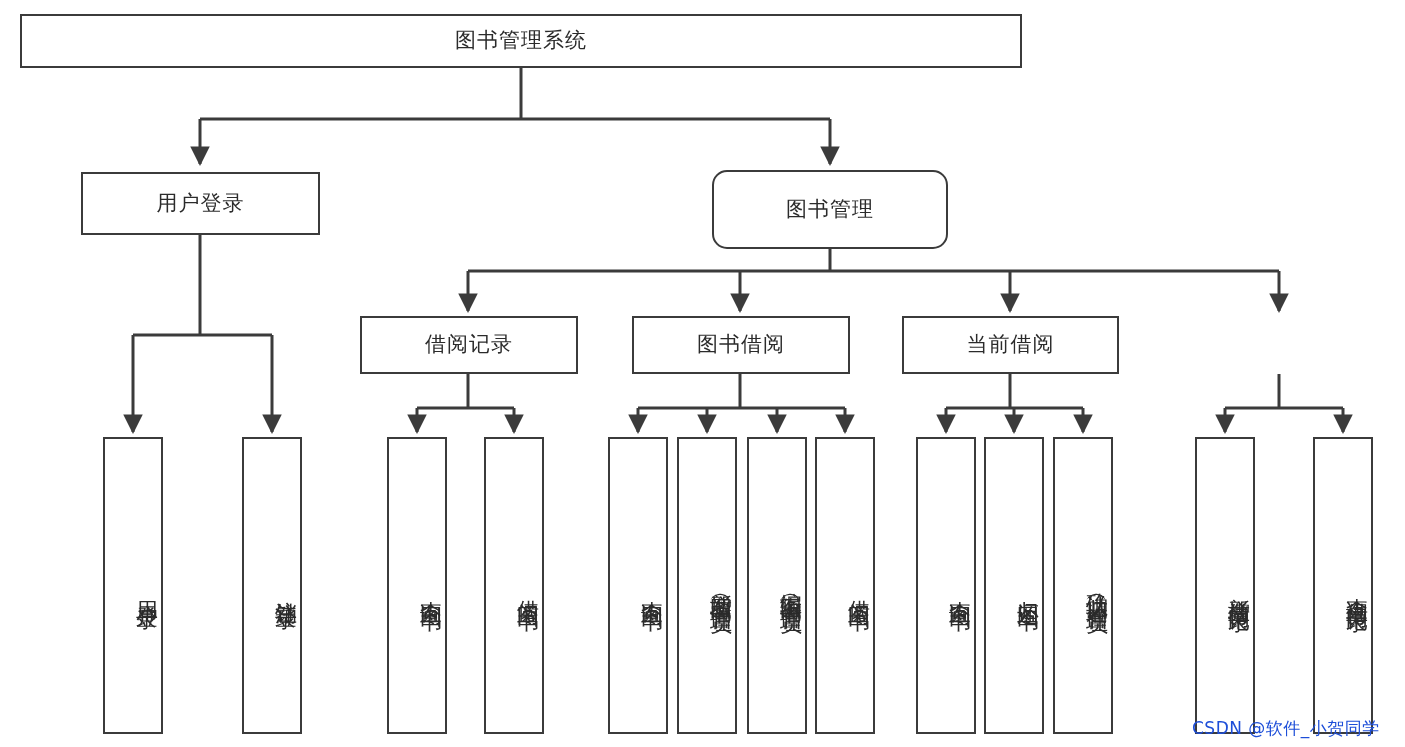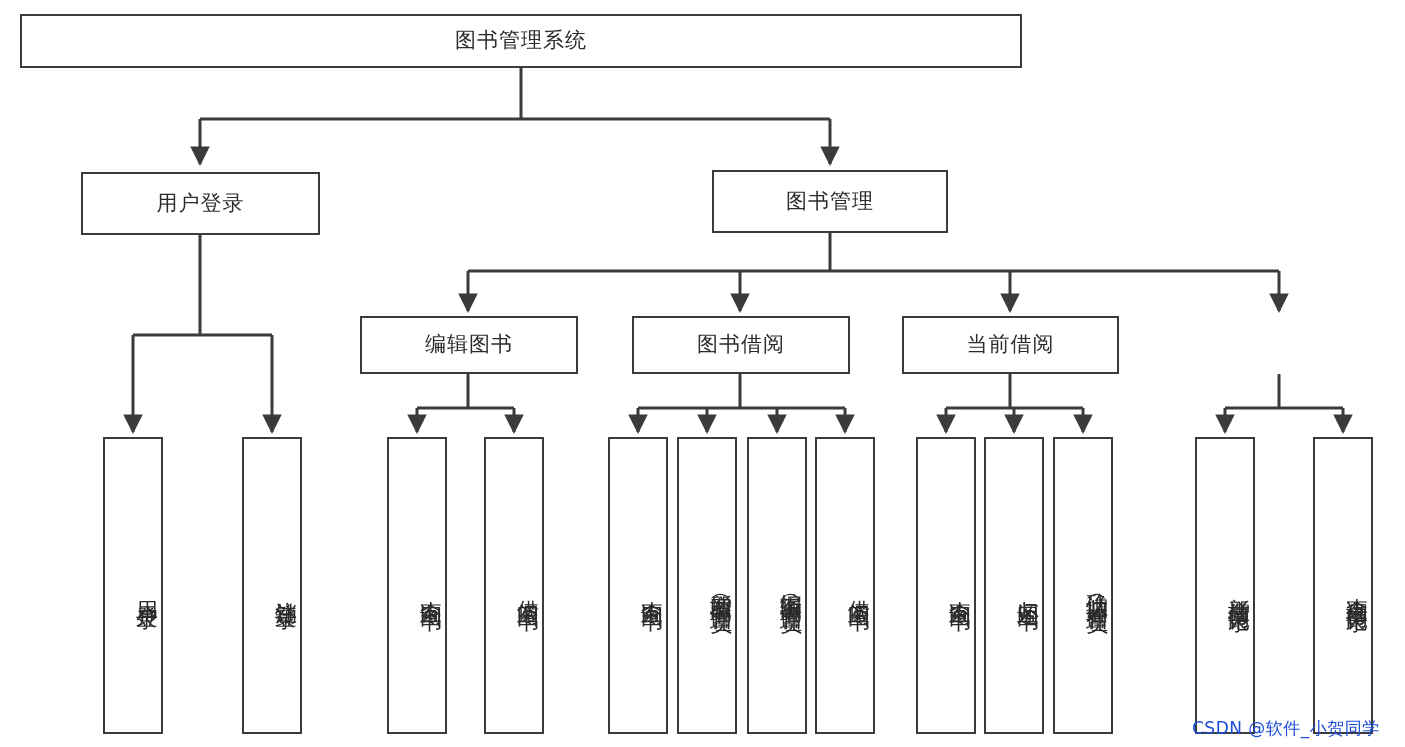--- a/index.html
+++ b/index.html
@@ -121,26 +121,26 @@
     </g>
   </svg>
 
   <div class="node horiz" style="left:20px; top:14px; width:1002px; height:54px;">
     <span>图书管理系统</span>
   </div>
 
   <div class="node horiz" style="left:81px; top:172px; width:239px; height:63px;">
     <span>用户登录</span>
   </div>
-  <div class="node horiz" style="left:712px; top:170px; width:236px; height:63px;">
+  <div class="node horiz" style="left:712px; top:170px; width:236px; height:79px;border-radius:15px;">
     <span>图书管理</span>
   </div>
 
   <div class="node horiz" style="left:360px; top:316px; width:218px; height:58px;">
-    <span>编辑图书</span>
+    <span>借阅记录</span>
   </div>
   <div class="node horiz" style="left:902px; top:316px; width:217px; height:58px;">
     <span>当前借阅</span>
   </div>
   <div class="node horiz" style="left:632px; top:316px; width:218px; height:58px;">
     <span>图书借阅</span>
   </div>
 
   <div class="node vert" style="left:103px; top:437px; width:60px; height:297px;">
     <span class="vtext">用户登录</span>

